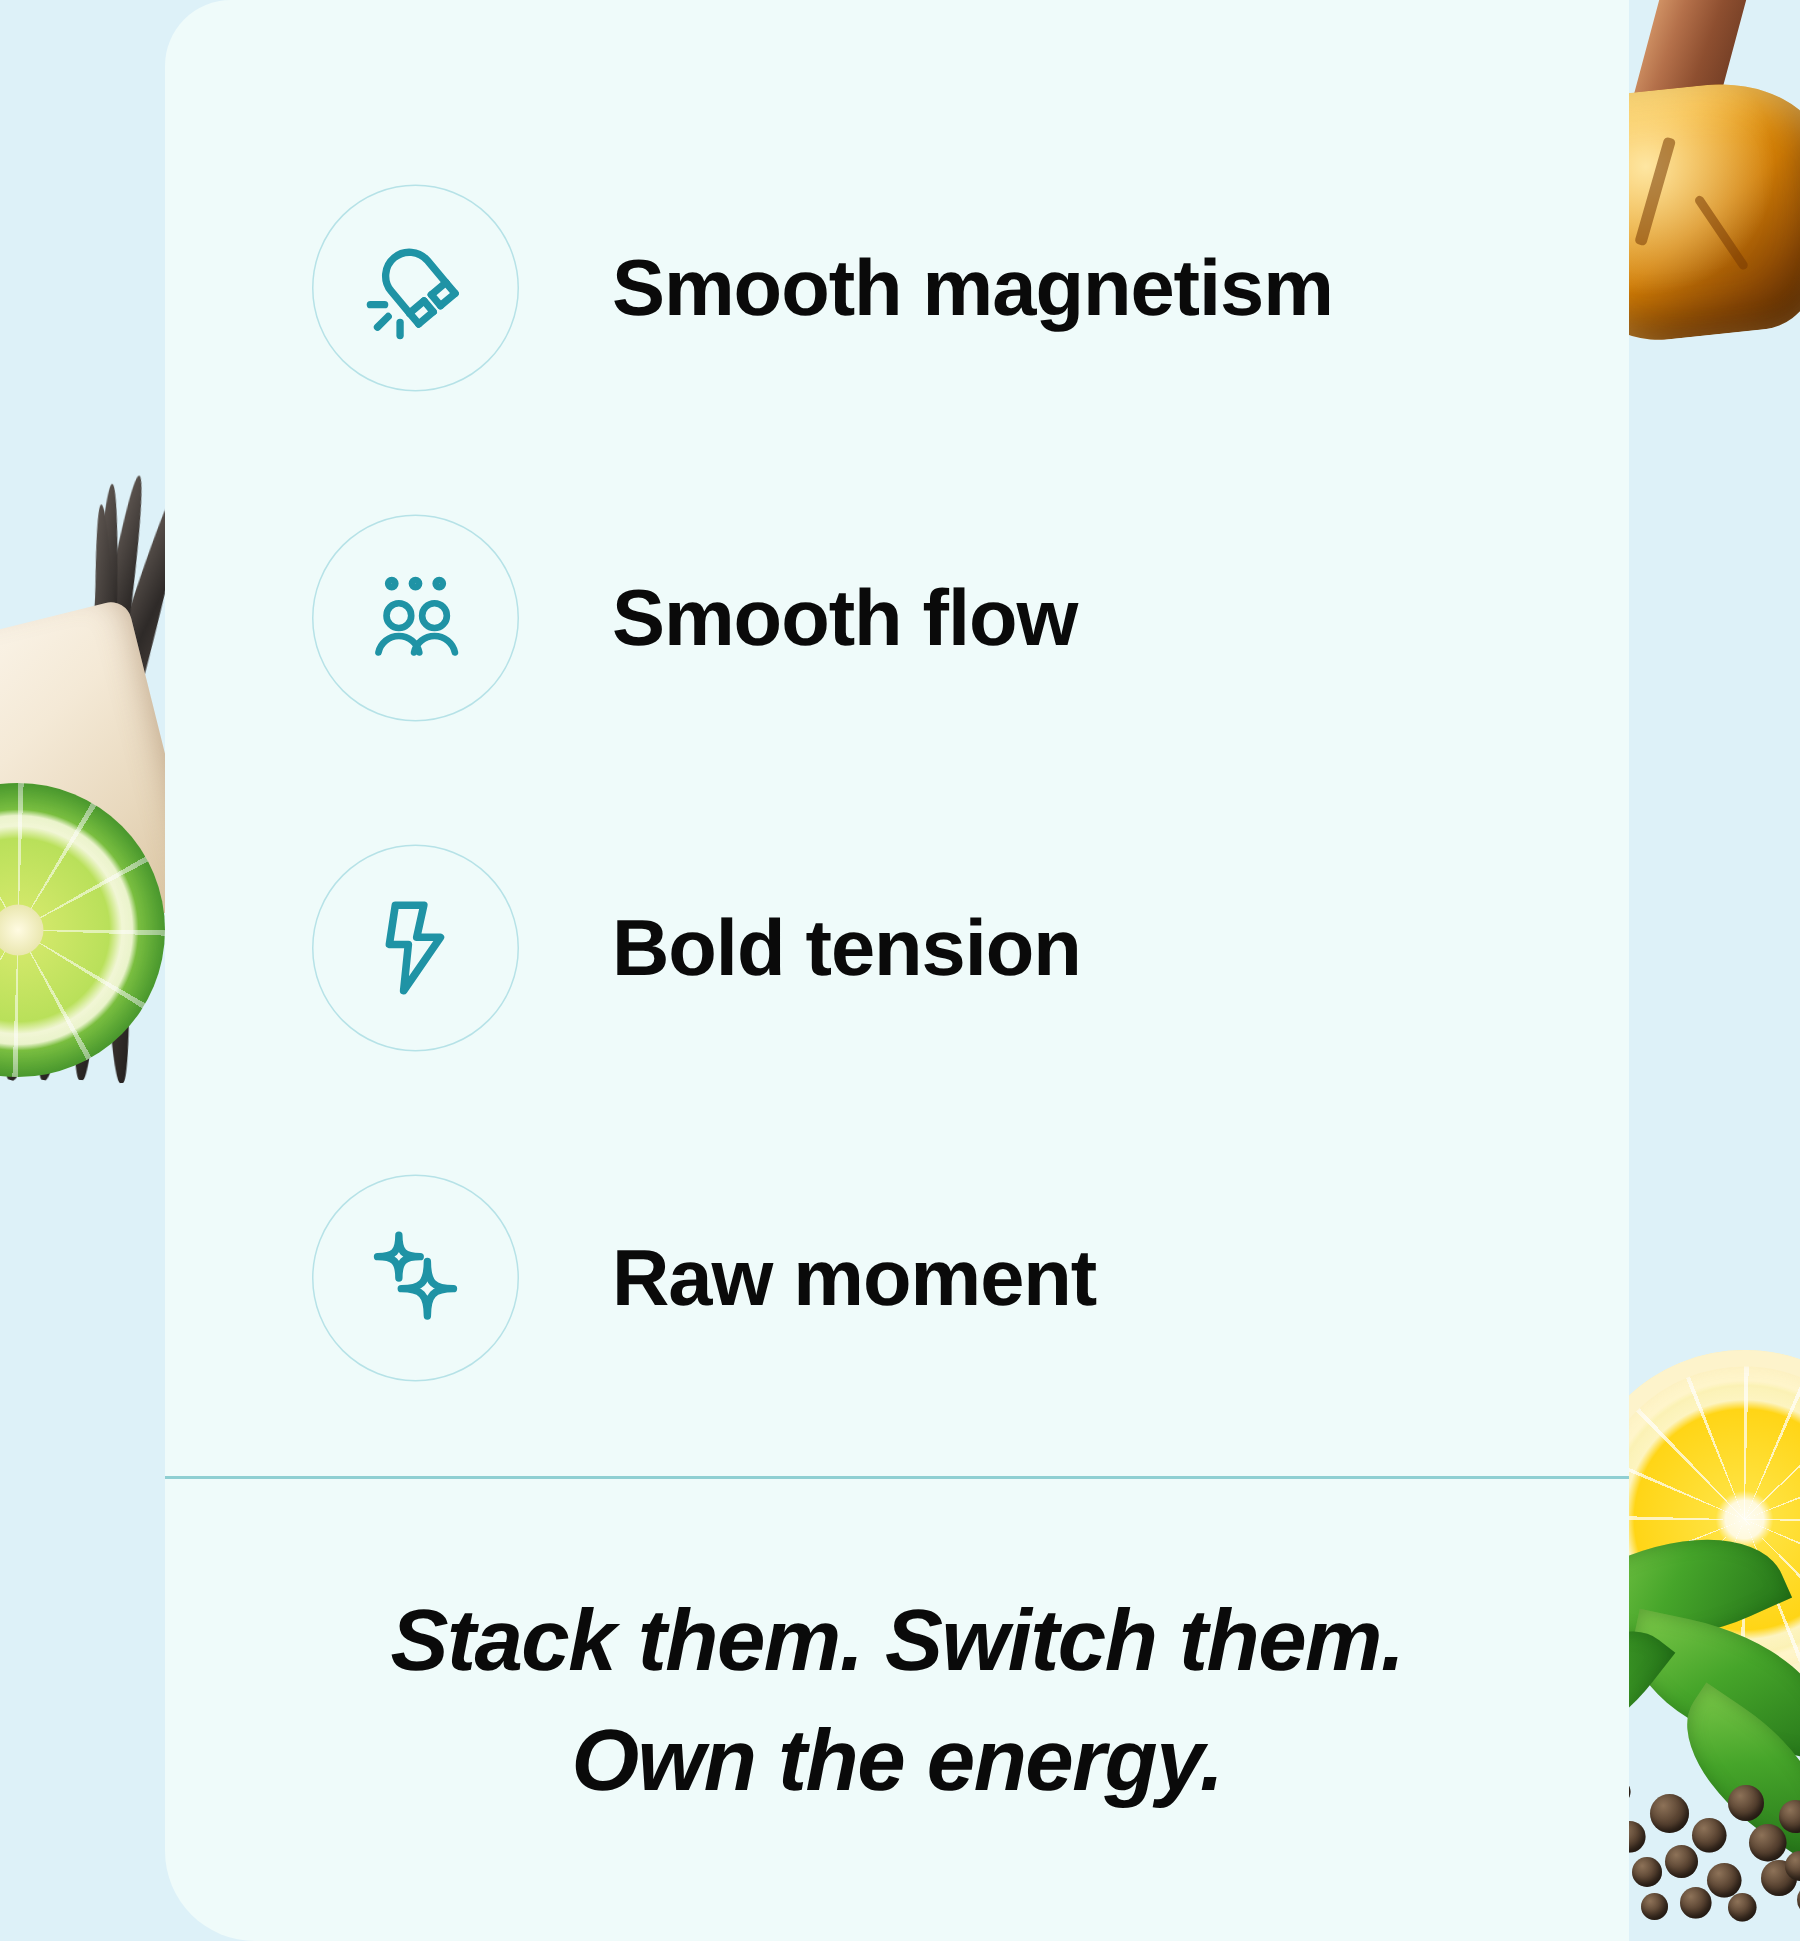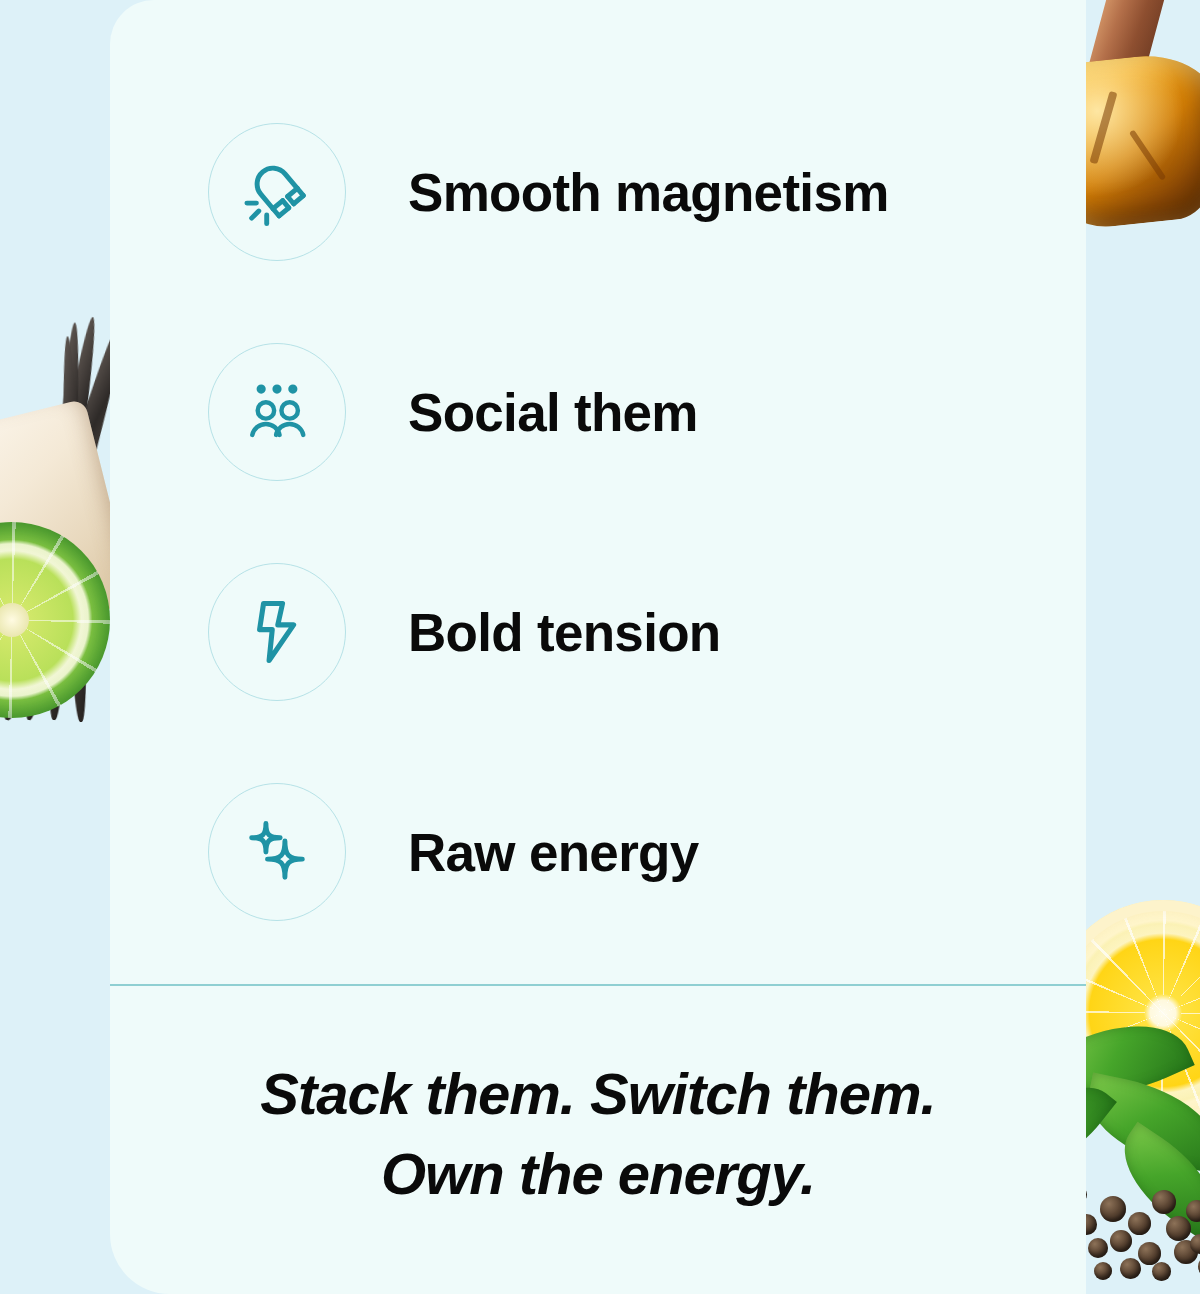--- a/index.html
+++ b/index.html
@@ -279,42 +279,42 @@
         <svg width="76" height="76" viewBox="0 0 48 48" fill="none" stroke="#1f93a5" stroke-width="2.8" stroke-linecap="round" stroke-linejoin="round">
           <circle cx="14" cy="9.5" r="1.5"></circle>
           <circle cx="24" cy="9.5" r="1.5"></circle>
           <circle cx="34" cy="9.5" r="1.5"></circle>
           <circle cx="17" cy="23" r="5.2"></circle>
           <path d="M8.4 38.5 a8.8 8.8 0 0 1 17.2 0"></path>
           <circle cx="32" cy="23" r="5.2"></circle>
           <path d="M23.4 38.5 a8.8 8.8 0 0 1 17.2 0"></path>
         </svg>
       </div>
-      <div class="feature-label">Social them</div>
+      <div class="feature-label">Smooth flow</div>
     </div>
 
     <div class="feature-row">
       <div class="icon-circle">
         <svg width="76" height="76" viewBox="0 0 48 48" fill="none" stroke="#1f93a5" stroke-width="3.2" stroke-linecap="round" stroke-linejoin="round">
           <path d="M27.5 6 H15.5 L13 22.5 H21 L19 42 L34.5 19.5 H24.5 Z"></path>
         </svg>
       </div>
       <div class="feature-label">Bold tension</div>
     </div>
 
     <div class="feature-row">
       <div class="icon-circle">
         <svg width="76" height="76" viewBox="0 0 48 48" fill="none" stroke="#1f93a5" stroke-width="3.1" stroke-linecap="round" stroke-linejoin="round">
           <path d="M17 6 C17 13 19 15 26 15 C19 15 17 17 17 24
                    C17 17 15 15 8 15 C15 15 17 13 17 6 Z"></path>
           <path d="M29 17 C29 26 31.5 28.5 40 28.5 C31.5 28.5 29 31 29 40
                    C29 31 26.5 28.5 18 28.5 C26.5 28.5 29 26 29 17 Z"></path>
         </svg>
       </div>
-      <div class="feature-label">Raw energy</div>
+      <div class="feature-label">Raw moment</div>
     </div>
 
   </div>
 
   <div class="divider"></div>
 
   <div class="tagline">
     <div class="tagline-line">Stack them. Switch them.</div>
     <div class="tagline-line">Own the energy.</div>
   </div>

